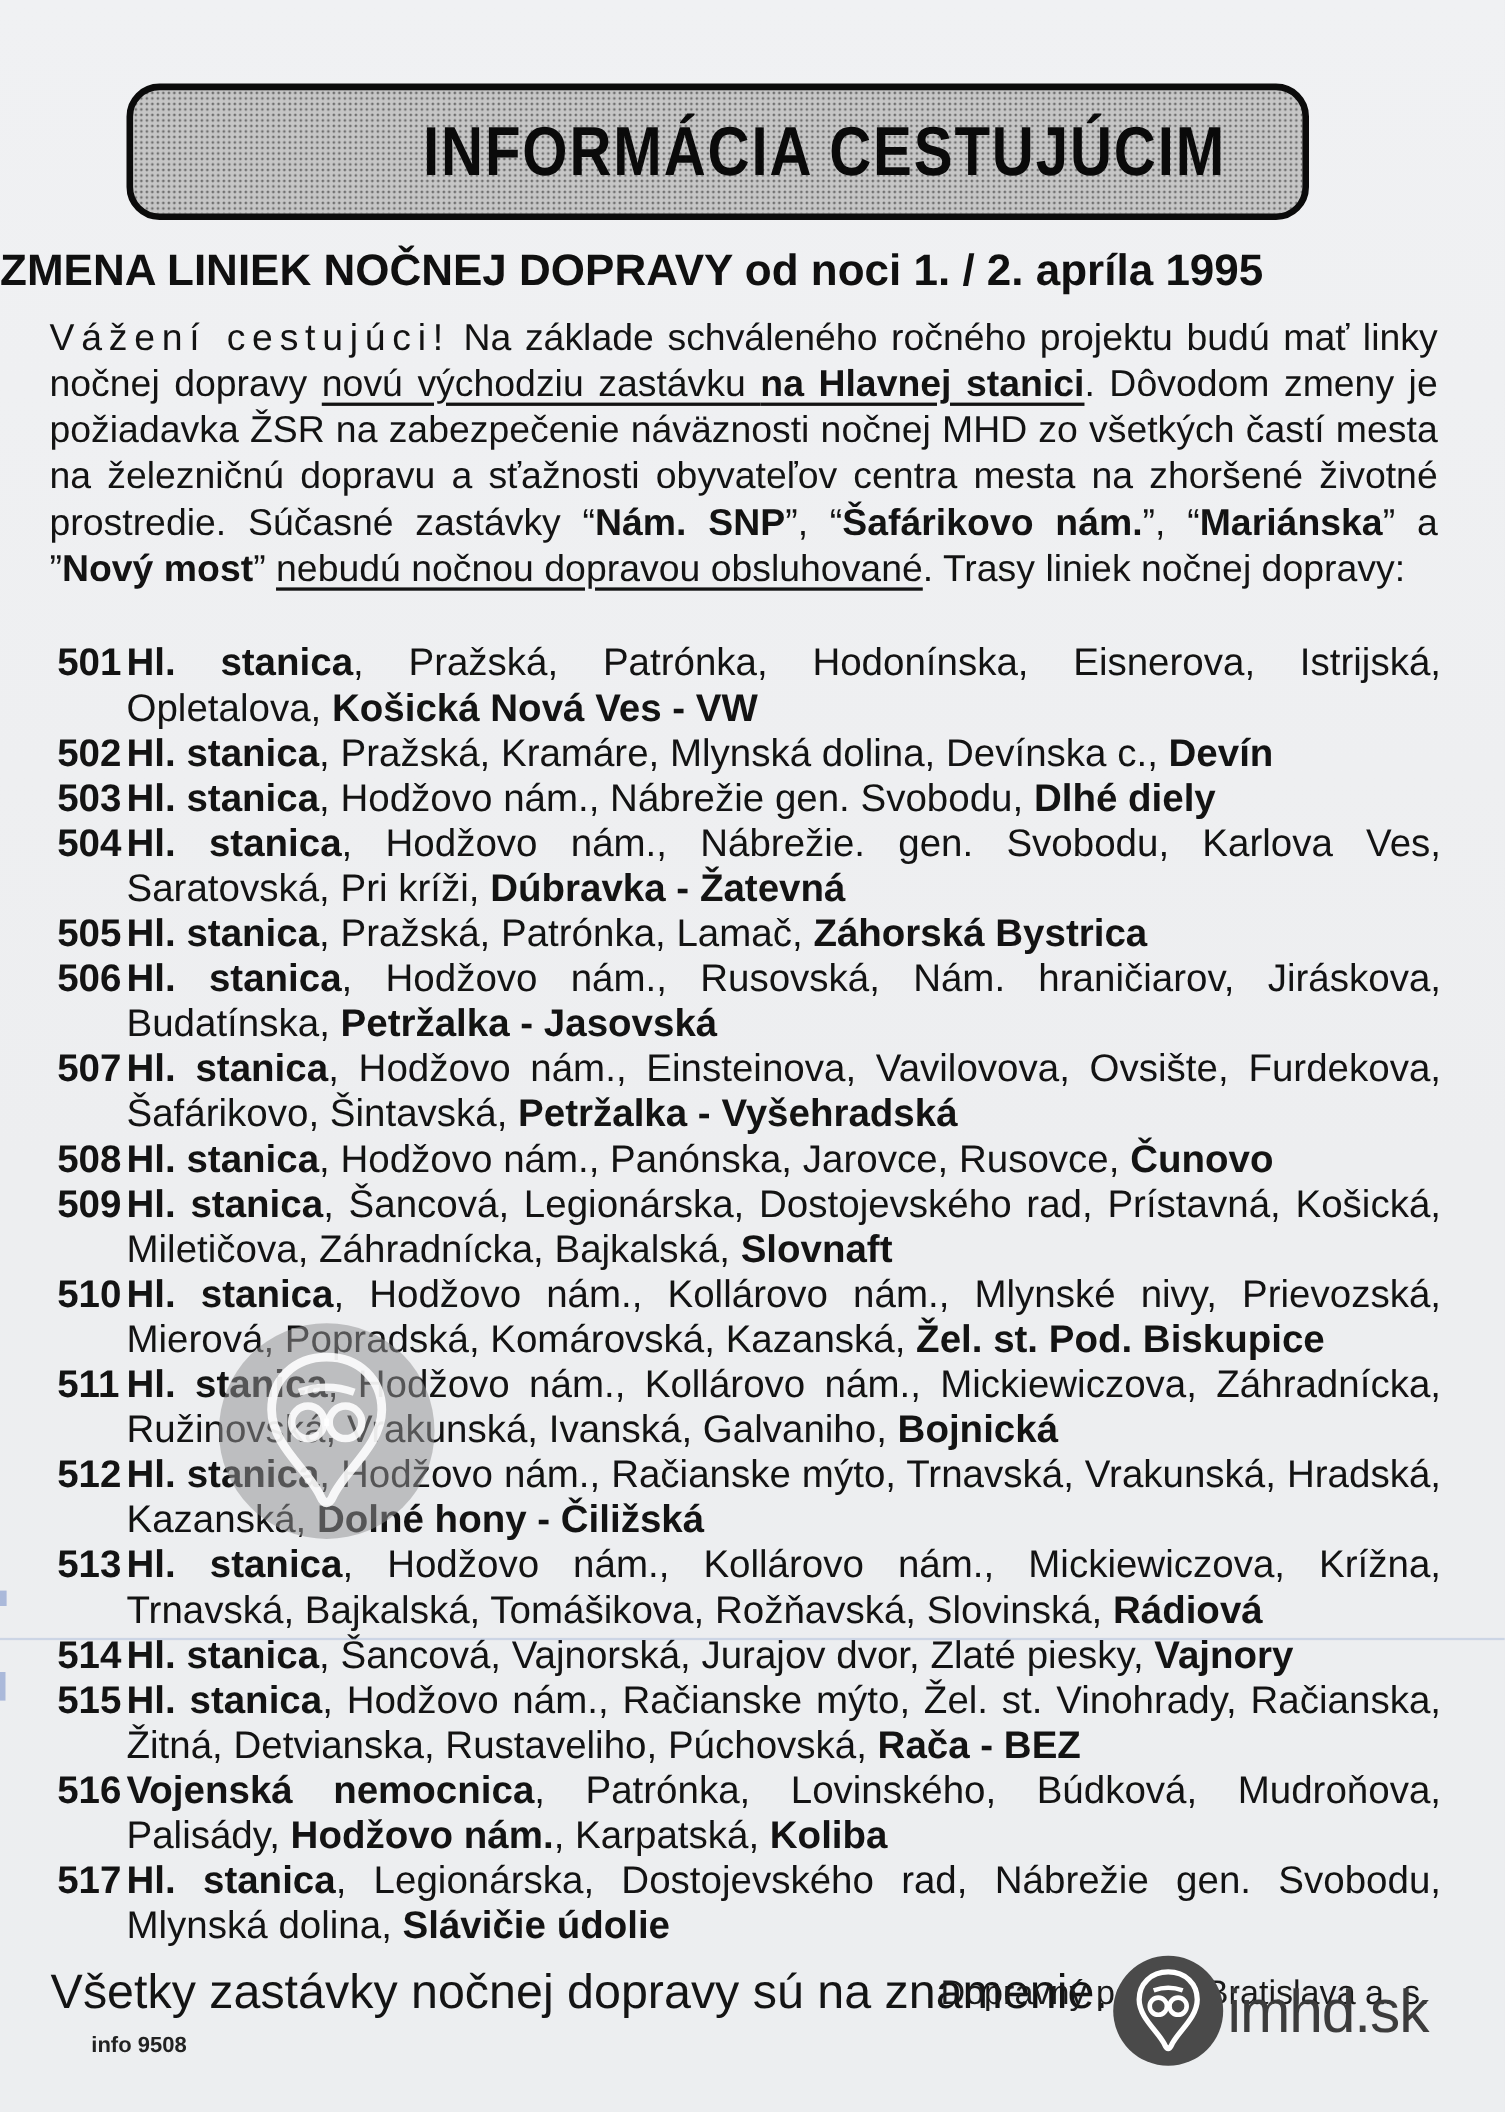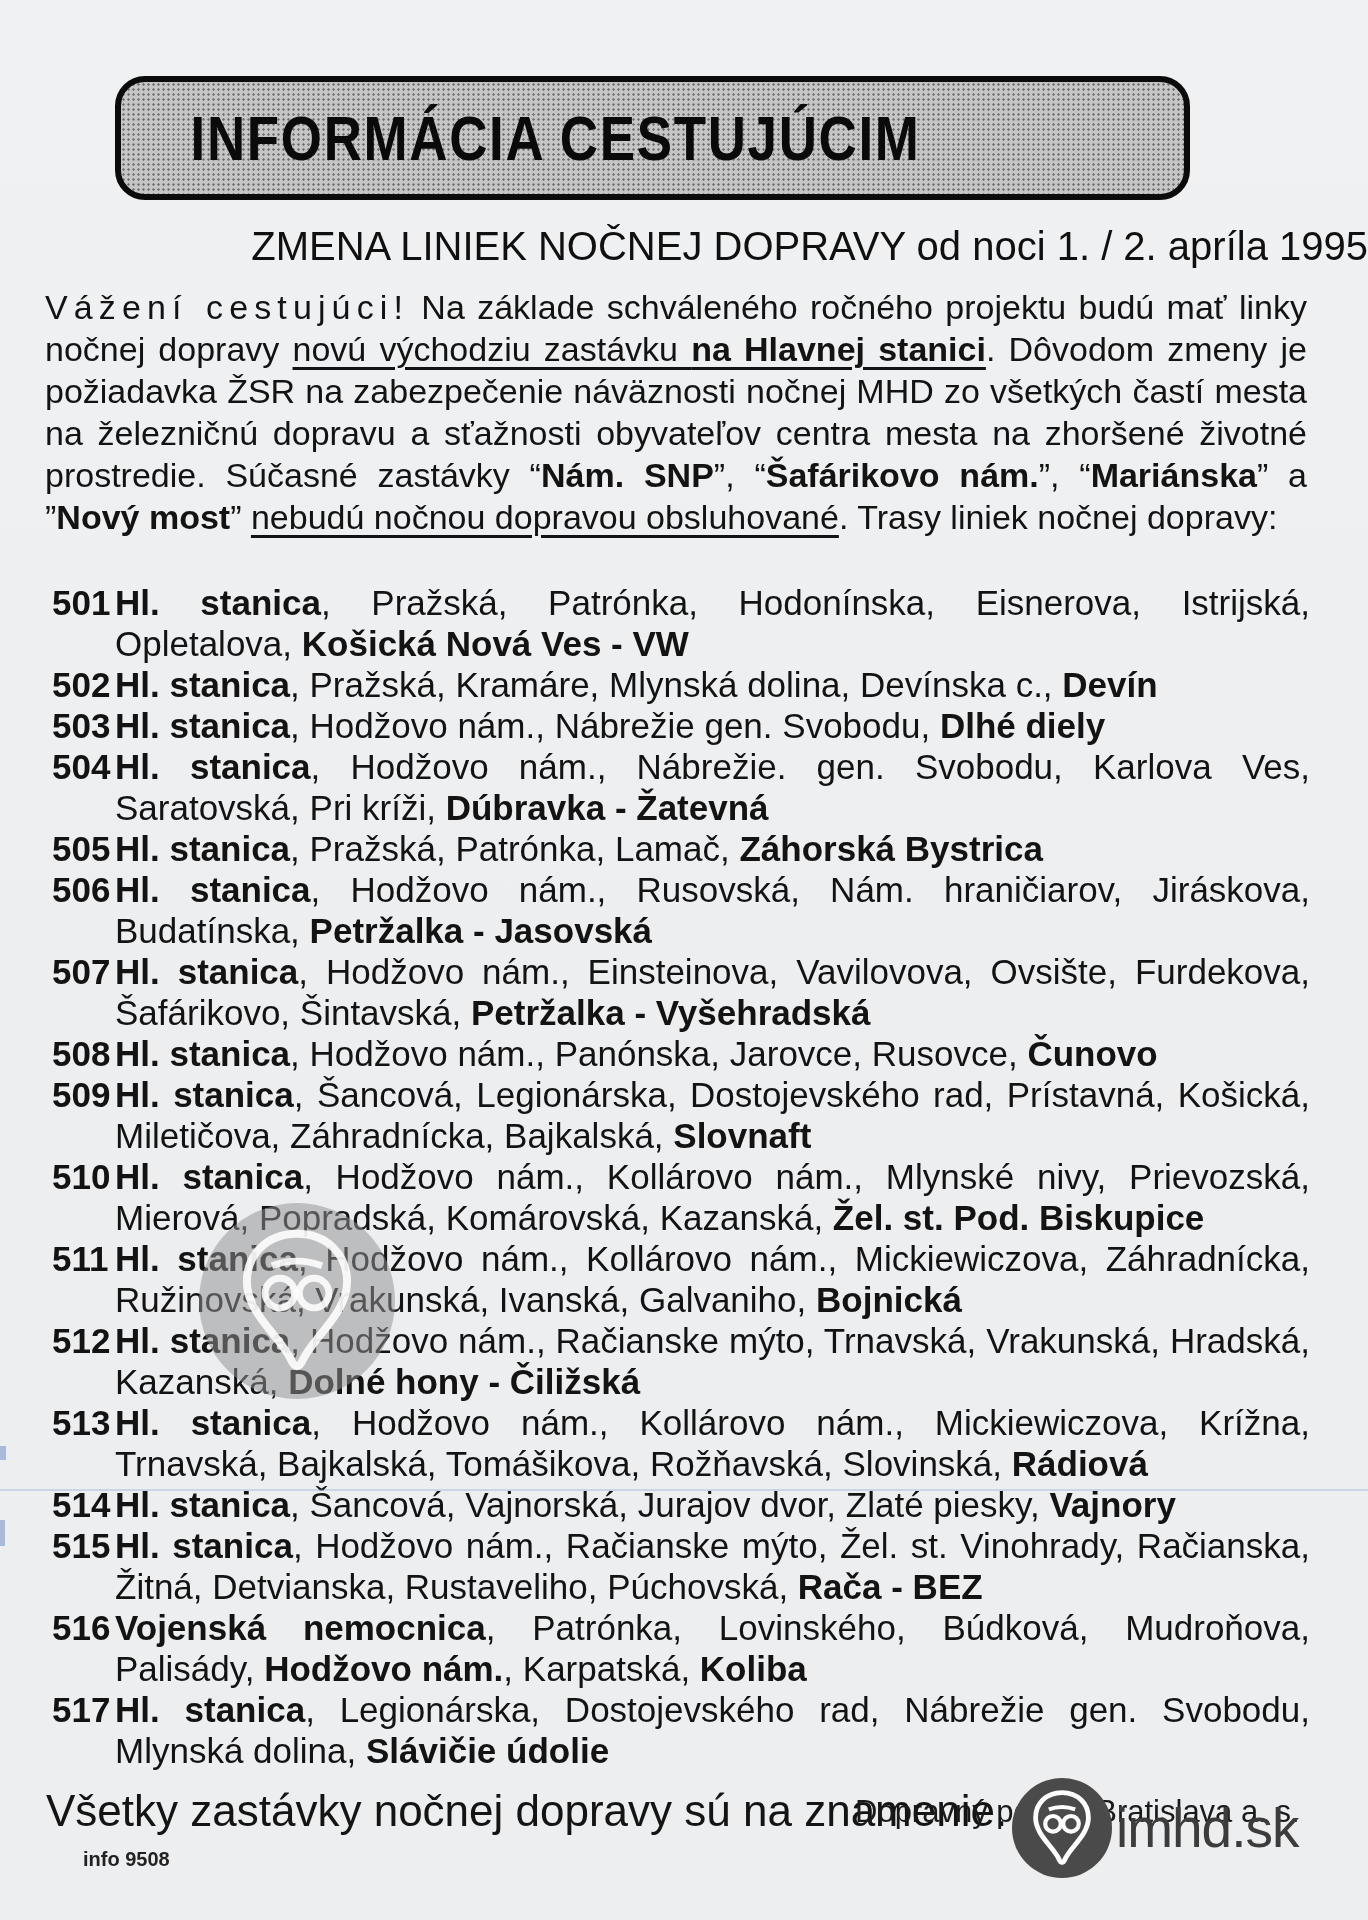--- a/index.html
+++ b/index.html
@@ -17,32 +17,32 @@
   }
 
   
   .banner {
     position: absolute; left: 115px; top: 76px;
     width: 1075px; height: 124px; box-sizing: border-box;
     border: 6px solid #0b0b0b; border-radius: 30px;
     background-color: #c6c6c6;
     background-image: radial-gradient(circle, #6f6f6f 0.9px, rgba(0,0,0,0) 1.5px);
     background-size: 5px 5px;
-    display: flex; align-items: center; justify-content: flex-start;
+    display: flex; align-items: center; justify-content: flex-end; padding-left: 34px;
   }
   .banner-title {
     font-size: 63px; font-weight: bold; color: #0a0a0a;
     letter-spacing: 2px; white-space: nowrap;
     transform: scaleX(0.84);
   }
 
   
   .heading {
     position: absolute; left: 0; top: 224px; width: 1368px;
-    text-align: right; font-size: 40px; font-weight: normal;
+    text-align: left; font-size: 40px; font-weight: bold;
     letter-spacing: 0px; color: #101010;
   }
 
   
   .intro {
     position: absolute; left: 45px; top: 286px; width: 1262px;
     font-size: 34px; line-height: 42px; text-align: justify;
     color: #131313;
   }
   .b { font-weight: bold; }

